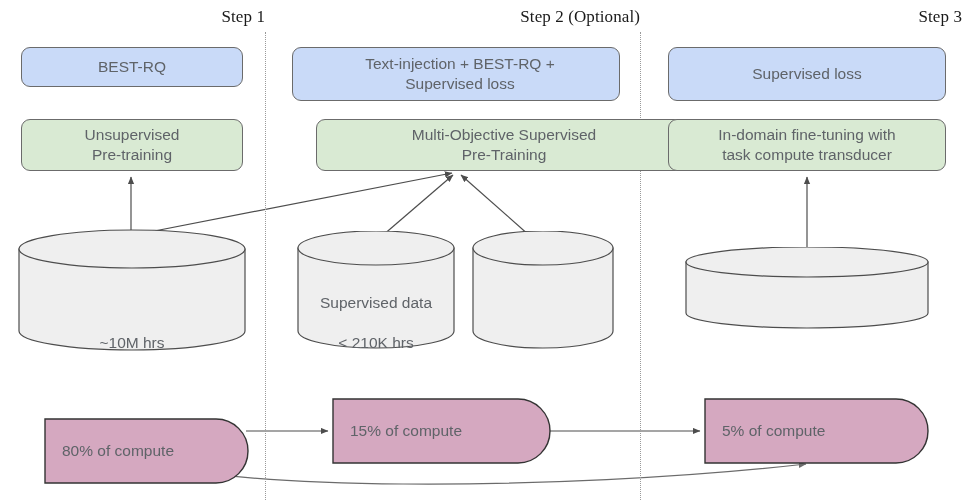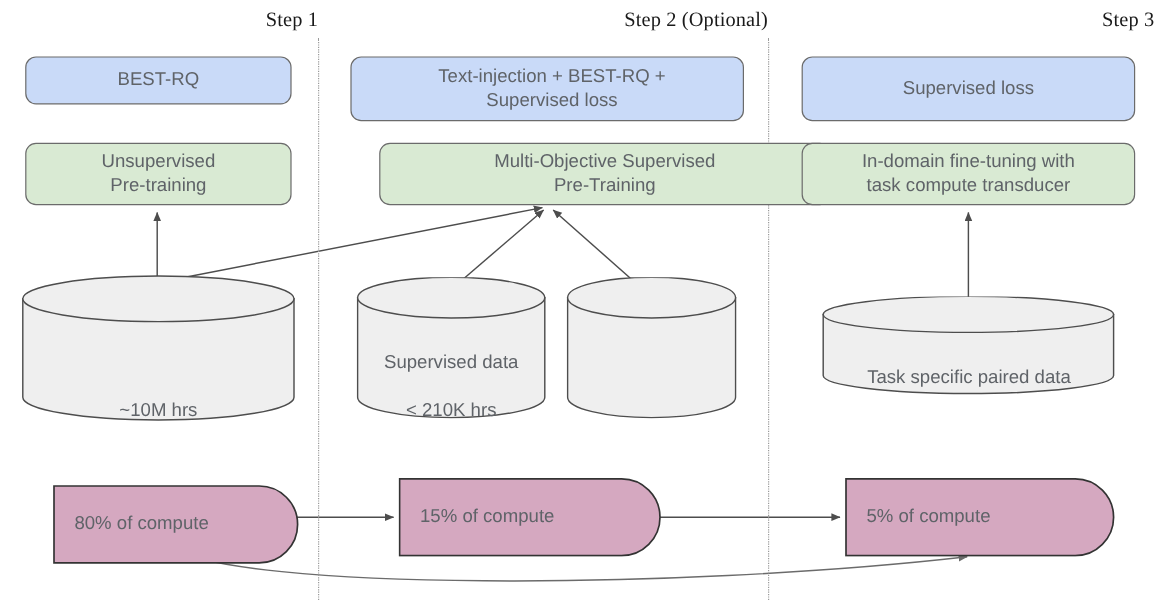--- a/index.html
+++ b/index.html
@@ -186,26 +186,23 @@
       <path d="M1,17 L1,100 A70,17 0 0 0 141,100 L141,17 Z" fill="#efefef" stroke="#4d4d4d" stroke-width="1.2"></path>
       <ellipse cx="71" cy="17" rx="70" ry="17" fill="#efefef" stroke="#4d4d4d" stroke-width="1.2"></ellipse>
     </svg>
   </div>
 
   <div class="cyl" style="left:685px; top:247px; width:245px; height:85px;">
     <svg class="cyl-svg" width="245" height="85" viewBox="0 0 245 85">
       <path d="M1,15 L1,66 A121,15 0 0 0 243,66 L243,15 Z" fill="#efefef" stroke="#4d4d4d" stroke-width="1.2"></path>
       <ellipse cx="122" cy="15" rx="121" ry="15" fill="#efefef" stroke="#4d4d4d" stroke-width="1.2"></ellipse>
     </svg>
-    <div class="cyl-label" style="top:38px;">
-      <span>Task specific paired data</span>
-    </div>
-  </div>
-
-  <div class="delay" style="left:44px; top:404px; width:206px; height:52px;">
+  </div>
+
+  <div class="delay" style="left:44px; top:418px; width:206px; height:52px;">
     <svg width="206" height="66" viewBox="0 0 206 66">
       <path d="M1,1 L172,1 A32,32 0 0 1 172,65 L1,65 Z" fill="#d5a8c0" stroke="#333333" stroke-width="1.4"></path>
     </svg>
     <div class="delay-label" style="width:206px; height:66px;">80% of compute</div>
   </div>
 
   <div class="delay" style="left:332px; top:398px; width:220px; height:66px;">
     <svg width="220" height="66" viewBox="0 0 220 66">
       <path d="M1,1 L186,1 A32,32 0 0 1 186,65 L1,65 Z" fill="#d5a8c0" stroke="#333333" stroke-width="1.4"></path>
     </svg>

